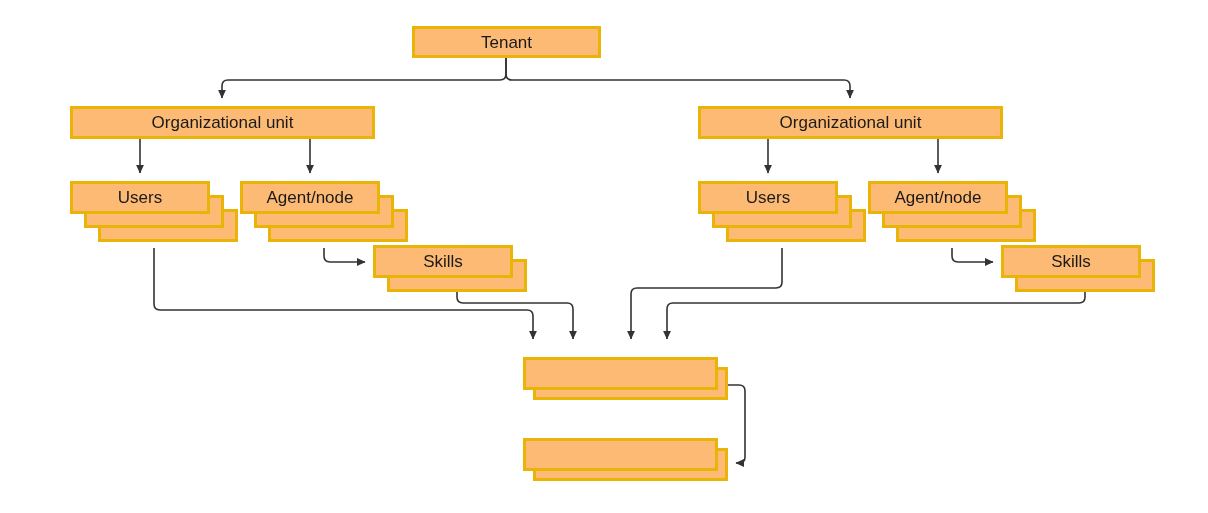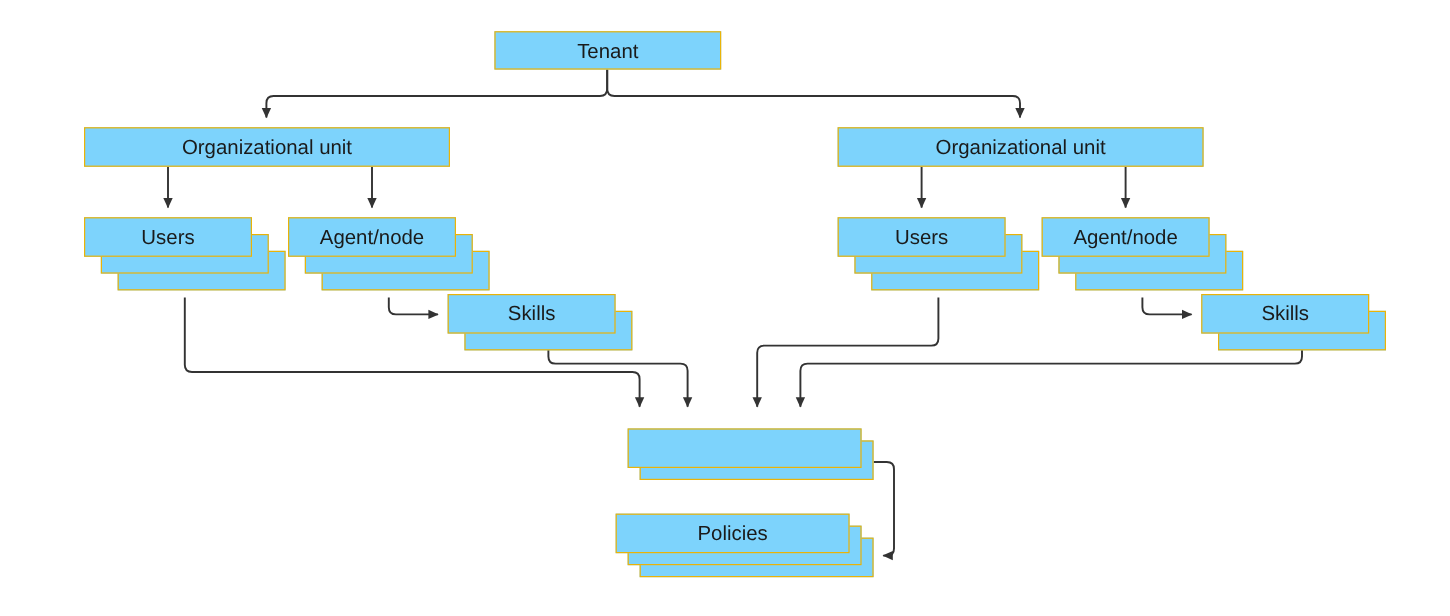--- a/index.html
+++ b/index.html
@@ -23,22 +23,22 @@
     top: 0;
     width: 1208px;
     height: 513px;
   }
   .node {
     position: absolute;
   }
   .card {
     position: absolute;
     box-sizing: border-box;
-    background: #7dd3fc;
-    border: 1px solid #eab308;
+    background: #fdba74;
+    border: 3px solid #eab308;
   }
   .card-front {
     display: flex;
     align-items: center;
     justify-content: center;
     color: #1a1a1a;
     font-size: 17px;
     line-height: 1;
     white-space: nowrap;
   }
@@ -145,18 +145,15 @@
   </div>
 
   <div class="node" style="left:513px; top:347px; width:215px; height:53px;">
     <div class="card" style="left:20px; top:20px; width:195px; height:33px;"></div>
     <div class="card" style="left:10px; top:10px; width:195px; height:33px;"></div>
   </div>
 
   <div class="node" style="left:513px; top:428px; width:215px; height:53px;">
     <div class="card" style="left:20px; top:20px; width:195px; height:33px;"></div>
     <div class="card" style="left:10px; top:10px; width:195px; height:33px;"></div>
-    <div class="card card-front" style="left:0; top:0; width:195px; height:33px;">
-      <span>Policies</span>
-    </div>
   </div>
 
 </div>
 
 </body></html>

